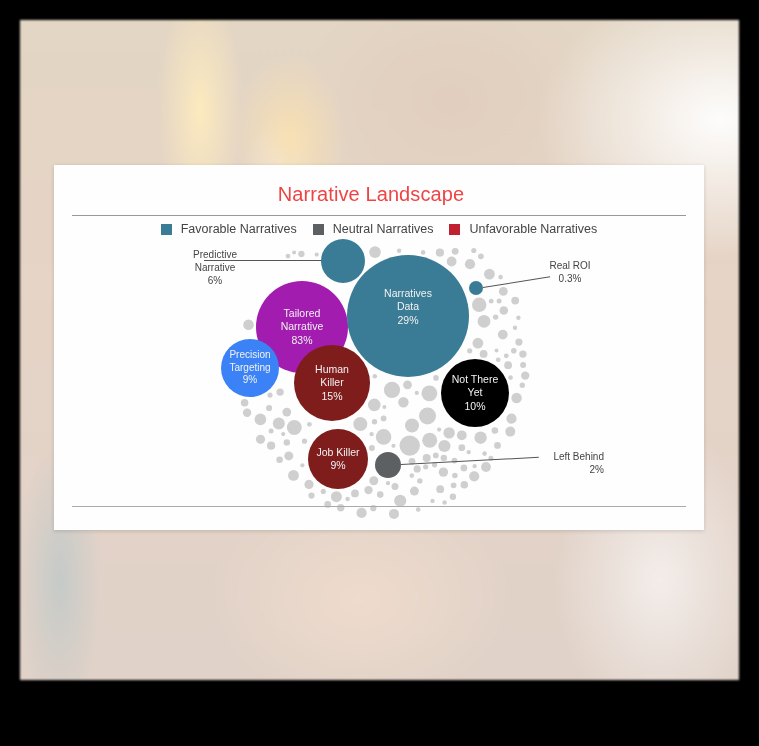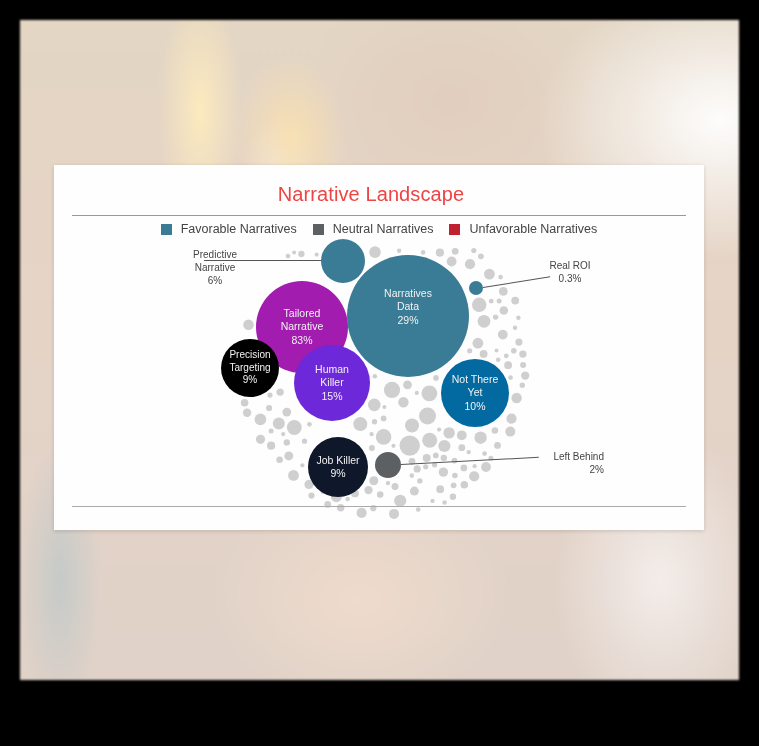--- a/index.html
+++ b/index.html
@@ -222,39 +222,39 @@
     </div>
 
     <div class="bubble" style="left:293px;top:90px;width:122px;height:122px;background:#3a7b96;padding-bottom:18px;">
       <span>Narratives</span>
       <span>Data</span>
       <span>29%</span>
     </div>
 
     <div class="bubble" style="left:415px;top:116px;width:14px;height:14px;background:#3a7b96;"></div>
 
-    <div class="bubble" style="left:167px;top:174px;width:58px;height:58px;background:#000000;font-size:10px;line-height:12.5px;">
+    <div class="bubble" style="left:167px;top:174px;width:58px;height:58px;background:#3b82f6;font-size:10px;line-height:12.5px;">
       <span>Precision</span>
       <span>Targeting</span>
       <span>9%</span>
     </div>
 
-    <div class="bubble" style="left:240px;top:180px;width:76px;height:76px;background:#6d28d9;">
+    <div class="bubble" style="left:240px;top:180px;width:76px;height:76px;background:#7f1d1d;">
       <span>Human</span>
       <span>Killer</span>
       <span>15%</span>
     </div>
 
-    <div class="bubble" style="left:387px;top:194px;width:68px;height:68px;background:#0369a1;">
+    <div class="bubble" style="left:387px;top:194px;width:68px;height:68px;background:#000000;">
       <span>Not There</span>
       <span>Yet</span>
       <span>10%</span>
     </div>
 
-    <div class="bubble" style="left:254px;top:272px;width:60px;height:60px;background:#0f172a;">
+    <div class="bubble" style="left:254px;top:264px;width:60px;height:60px;background:#7f1d1d;">
       <span>Job Killer</span>
       <span>9%</span>
     </div>
 
     <div class="bubble" style="left:321px;top:287px;width:26px;height:26px;background:#5d6063;"></div>
 
     <div class="ext-label" style="left:126px;top:83px;width:70px;">
       <span style="display:block">Predictive</span>
       <span style="display:block">Narrative</span>
       <span style="display:block">6%</span>

